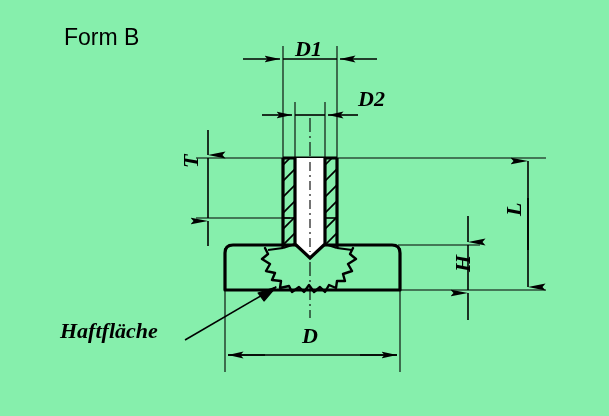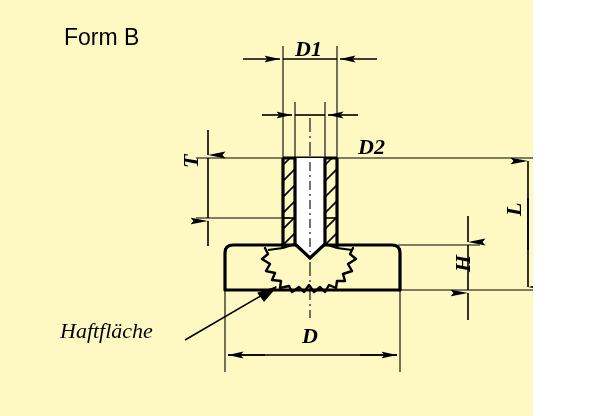--- a/index.html
+++ b/index.html
@@ -5,23 +5,23 @@
   html, body {
     margin: 0;
     padding: 0;
     background: #ffffff;
   }
   body {
     font-family: "Liberation Sans", sans-serif;
   }
   #canvas {
     position: relative;
-    width: 533px;
+    width: 609px;
     height: 416px;
-    background: #fef9c3;
+    background: #86efac;
     overflow: hidden;
   }
   #drawing {
     position: absolute;
     left: 0;
     top: 0;
     width: 609px;
     height: 416px;
   }
   .lbl {
@@ -37,21 +37,21 @@
     font-family: "Liberation Sans", sans-serif;
     letter-spacing: 0px;
   }
   .dim-label {
     font-family: "Liberation Serif", serif;
     font-style: italic;
     font-weight: 700;
     font-size: 22px;
   }
   .lbl-d1 { left: 295px; top: 38px; text-align: center; }
-  .lbl-d2 { left: 358px; top: 88px; margin-top: 48px; }
+  .lbl-d2 { left: 358px; top: 88px; }
   .lbl-d  { left: 302px; top: 325px; }
   .lbl-t  {
     left: 180px; top: 168px;
     transform: rotate(-90deg);
     transform-origin: left top;
   }
   .lbl-l  {
     left: 503px; top: 216px;
     transform: rotate(-90deg);
     transform-origin: left top;
@@ -59,21 +59,21 @@
   .lbl-h  {
     left: 452px; top: 272px;
     transform: rotate(-90deg);
     transform-origin: left top;
   }
   .callout-label {
     left: 60px;
     top: 320px;
     font-family: "Liberation Serif", serif;
     font-style: italic;
-    font-weight: 400;
+    font-weight: 700;
     font-size: 22px;
   }
 </style>
 </head>
 <body>
 
 <div id="canvas">
 
   <svg id="drawing" viewBox="0 0 609 416">
     <defs>

